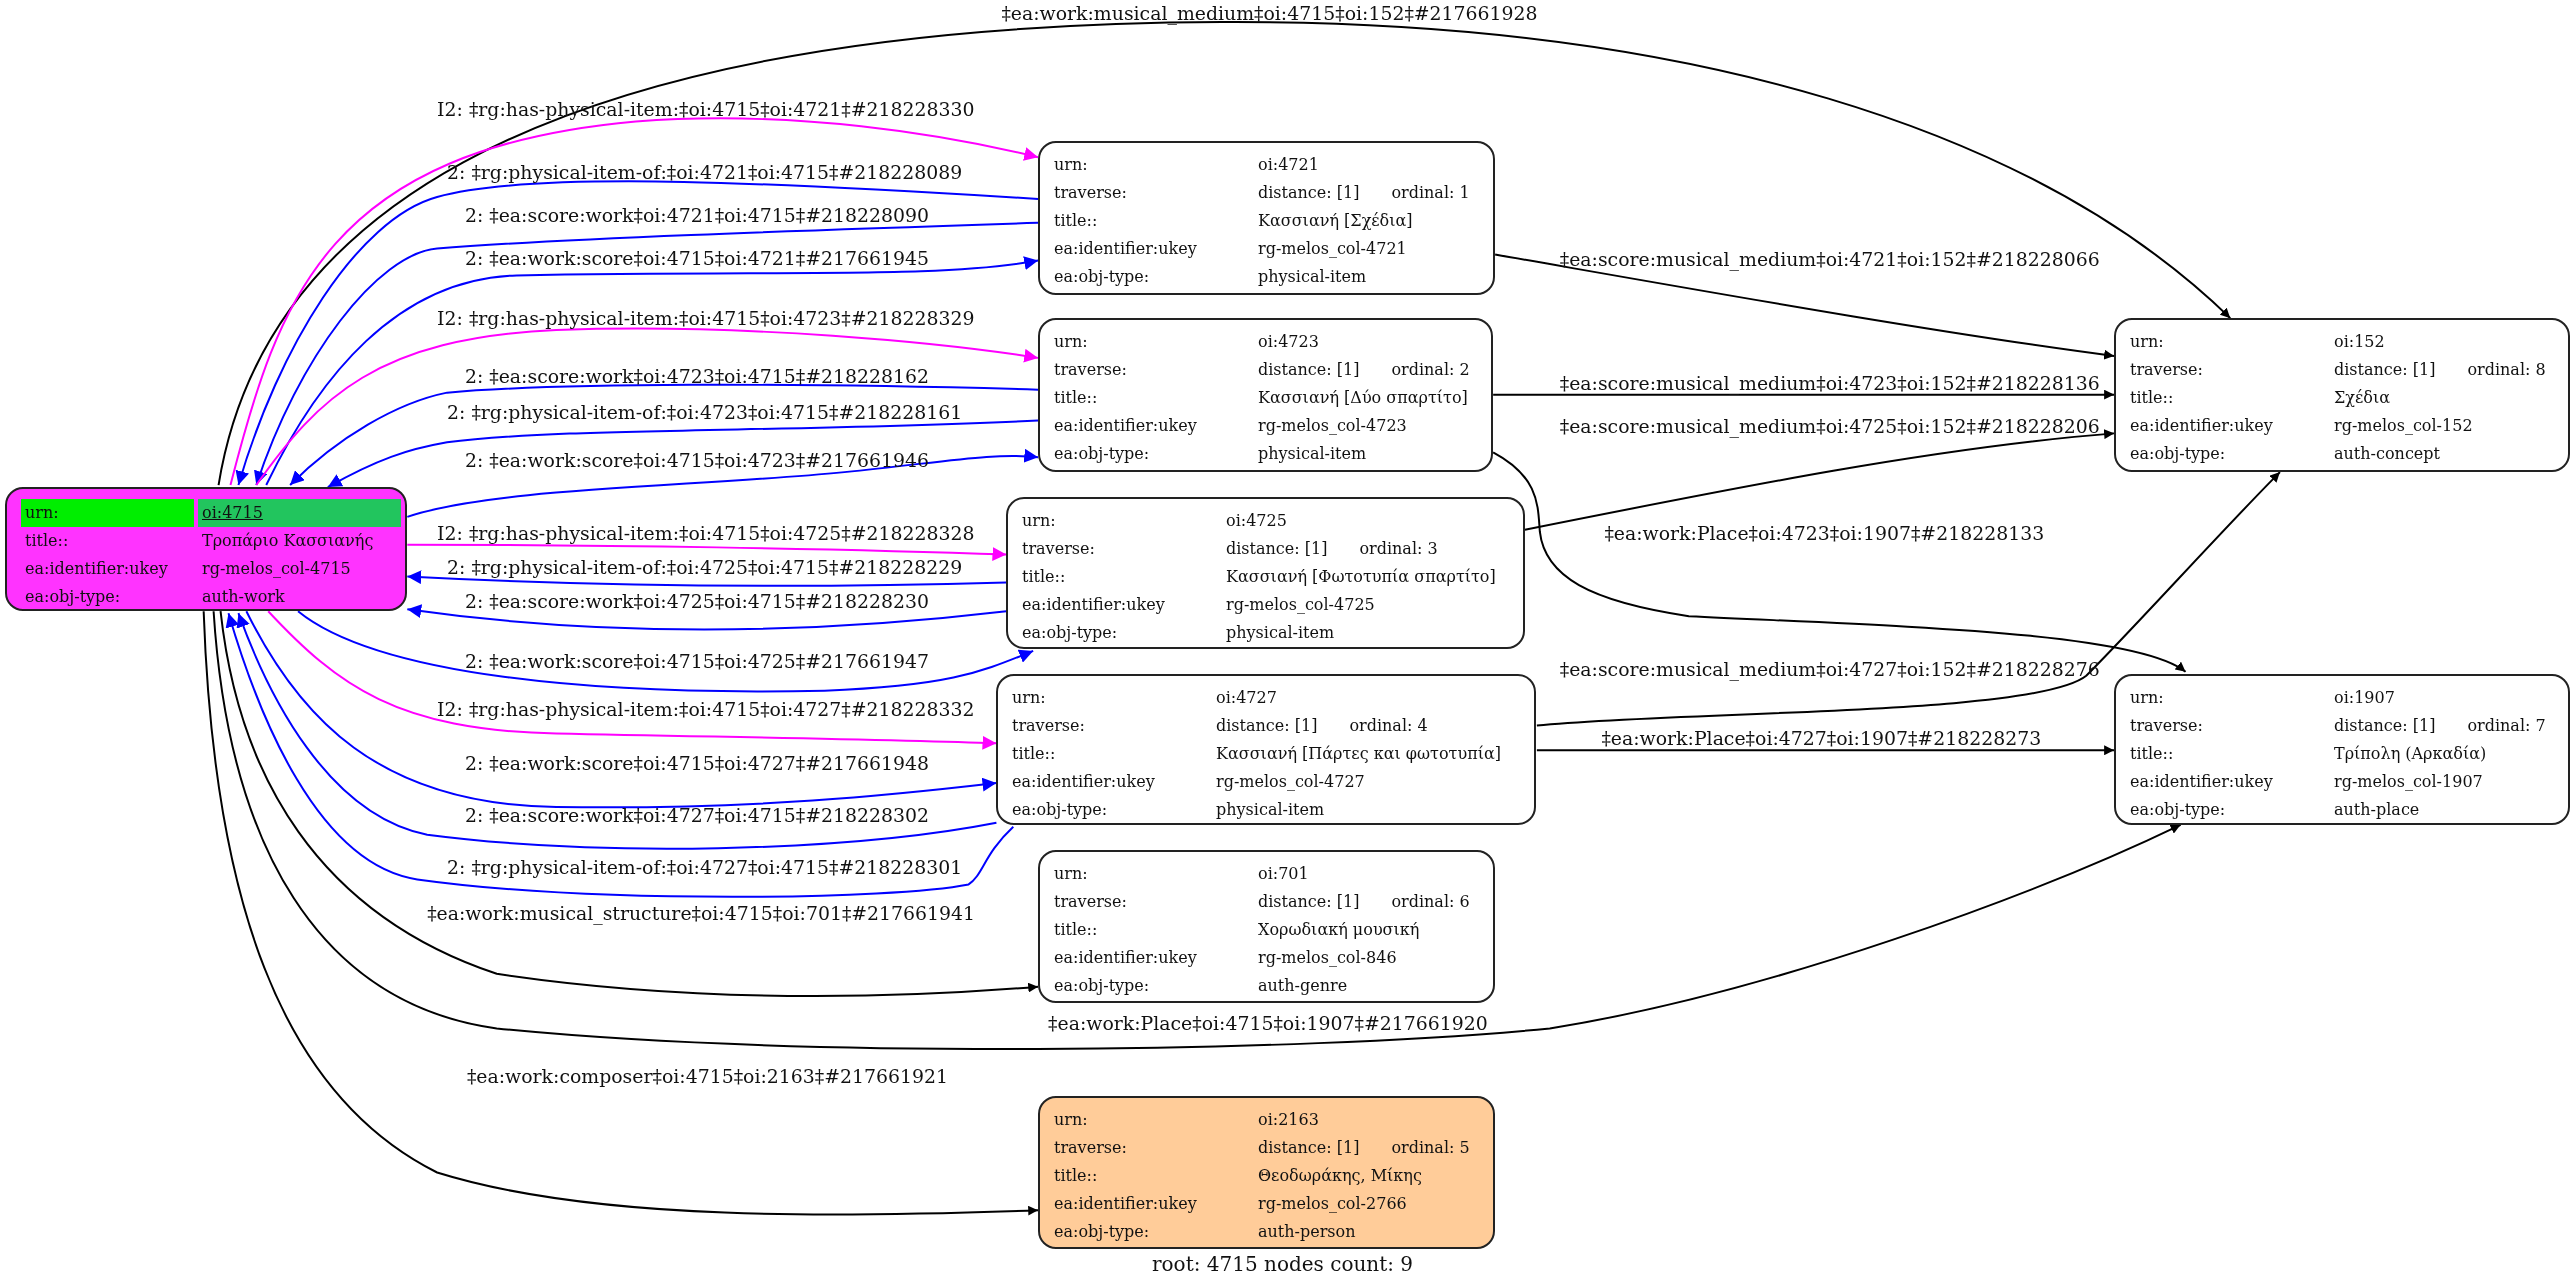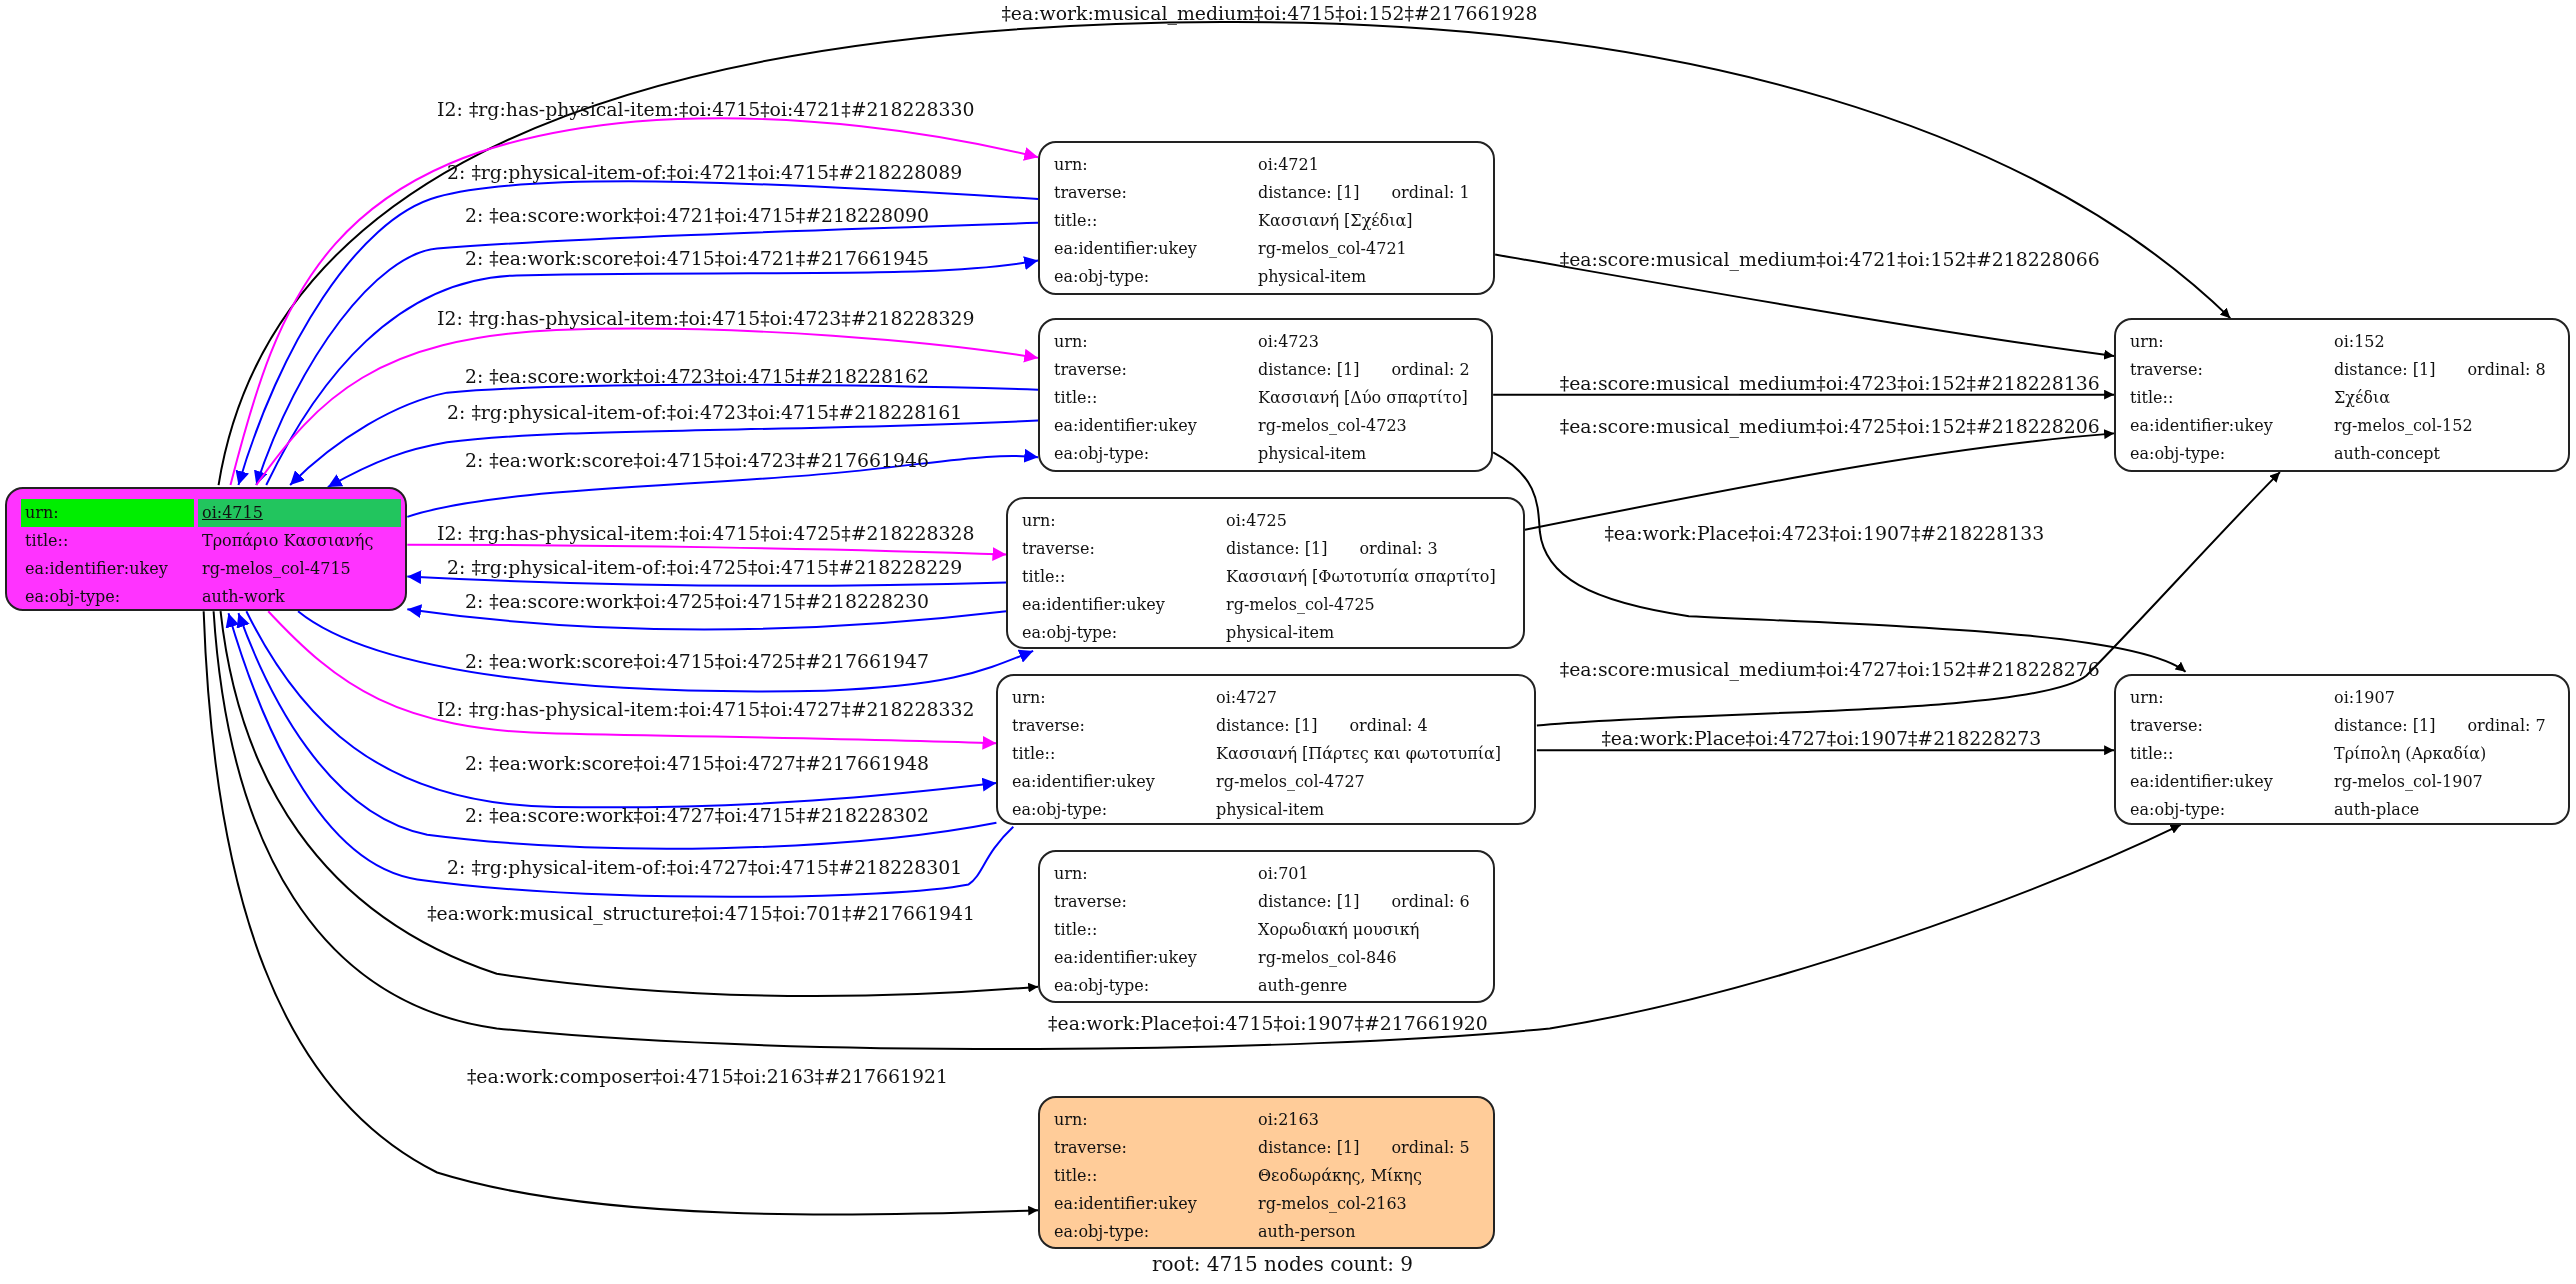--- a/index.html
+++ b/index.html
@@ -265,21 +265,21 @@
       <span class="k">traverse:</span>
       <span class="v">distance: [1]</span>
       <span class="v ord">ordinal: 5</span>
     </div>
     <div class="row">
       <span class="k">title::</span>
       <span class="v">Θεοδωράκης, Μίκης</span>
     </div>
     <div class="row">
       <span class="k">ea:identifier:ukey</span>
-      <span class="v">rg-melos_col-2163</span>
+      <span class="v">rg-melos_col-2766</span>
     </div>
     <div class="row">
       <span class="k">ea:obj-type:</span>
       <span class="v">auth-person</span>
     </div>
   </div>
 <div class="node" style="left:2114px; top:318px; width:456px; height:154px;">
     <div class="row">
       <span class="k">urn:</span>
       <span class="v">oi:152</span>

